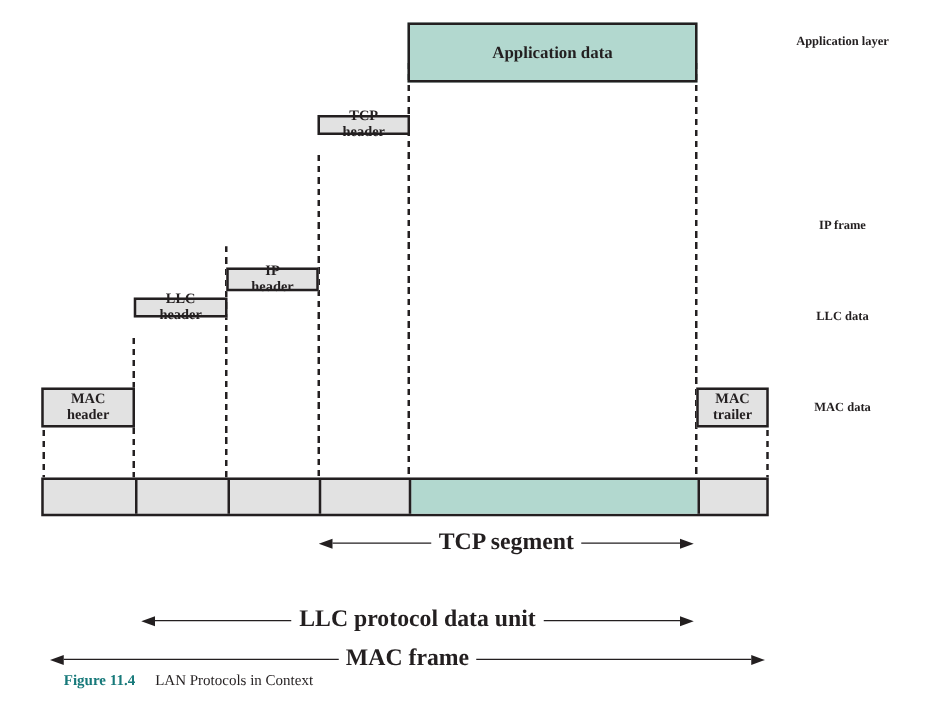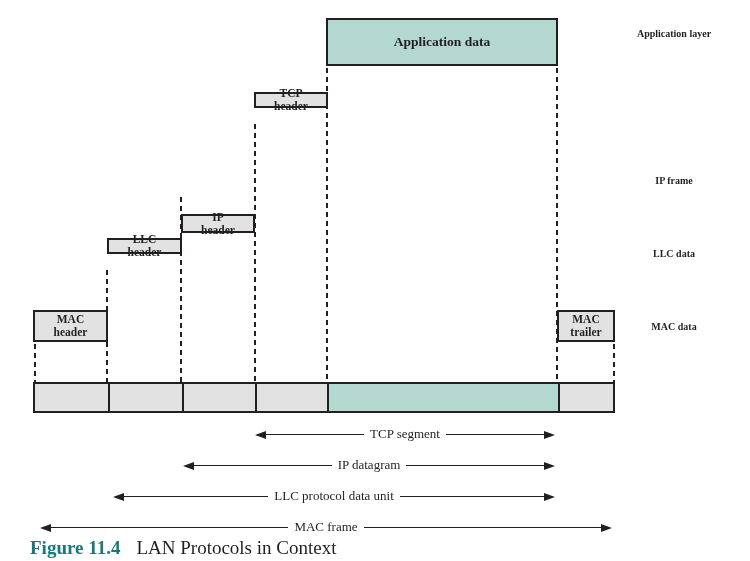--- a/index.html
+++ b/index.html
@@ -82,44 +82,44 @@
   
   .arrow {
     position: absolute;
     height: 17px;
     display: flex;
     align-items: center;
     z-index: 2;
   }
   .arrow .ln { flex: 1; height: 1.5px; background: var(--line); }
   .arrow .lbl {
-    font-weight: normal;
-    font-size: 13px;
+    font-weight: bold;
+    font-size: 19px;
     padding: 0 6px;
     white-space: nowrap;
     transform: translateY(-1px);
   }
   .ah-l {
     width: 0; height: 0;
     border-top: 4px solid transparent;
     border-bottom: 4px solid transparent;
     border-right: 11px solid var(--line);
   }
   .ah-r {
     width: 0; height: 0;
     border-top: 4px solid transparent;
     border-bottom: 4px solid transparent;
     border-left: 11px solid var(--line);
   }
   
   .caption {
     position: absolute;
-    left: 30px;
+    left: 51px;
     top: 537px;
-    font-size: 19px;
+    font-size: 12px;
     z-index: 2;
     white-space: nowrap;
   }
   .caption .fig {
     color: var(--accent);
     font-weight: bold;
     margin-right: 16px;
   }
 </style>
 </head>
@@ -173,27 +173,20 @@
     <div class="bar-div" style="left:523px;"></div>
   </div>
 
   <div class="arrow" style="left:255px; top:426px; width:300px;">
     <span class="ah-l"></span>
     <span class="ln"></span>
     <span class="lbl">TCP segment</span>
     <span class="ln"></span>
     <span class="ah-r"></span>
   </div>
-  <div class="arrow" style="left:183px; top:457px; width:372px;">
-    <span class="ah-l"></span>
-    <span class="ln"></span>
-    <span class="lbl">IP datagram</span>
-    <span class="ln"></span>
-    <span class="ah-r"></span>
-  </div>
   <div class="arrow" style="left:113px; top:488px; width:442px;">
     <span class="ah-l"></span>
     <span class="ln"></span>
     <span class="lbl">LLC protocol data unit</span>
     <span class="ln"></span>
     <span class="ah-r"></span>
   </div>
   <div class="arrow" style="left:40px; top:519px; width:572px;">
     <span class="ah-l"></span>
     <span class="ln"></span>

